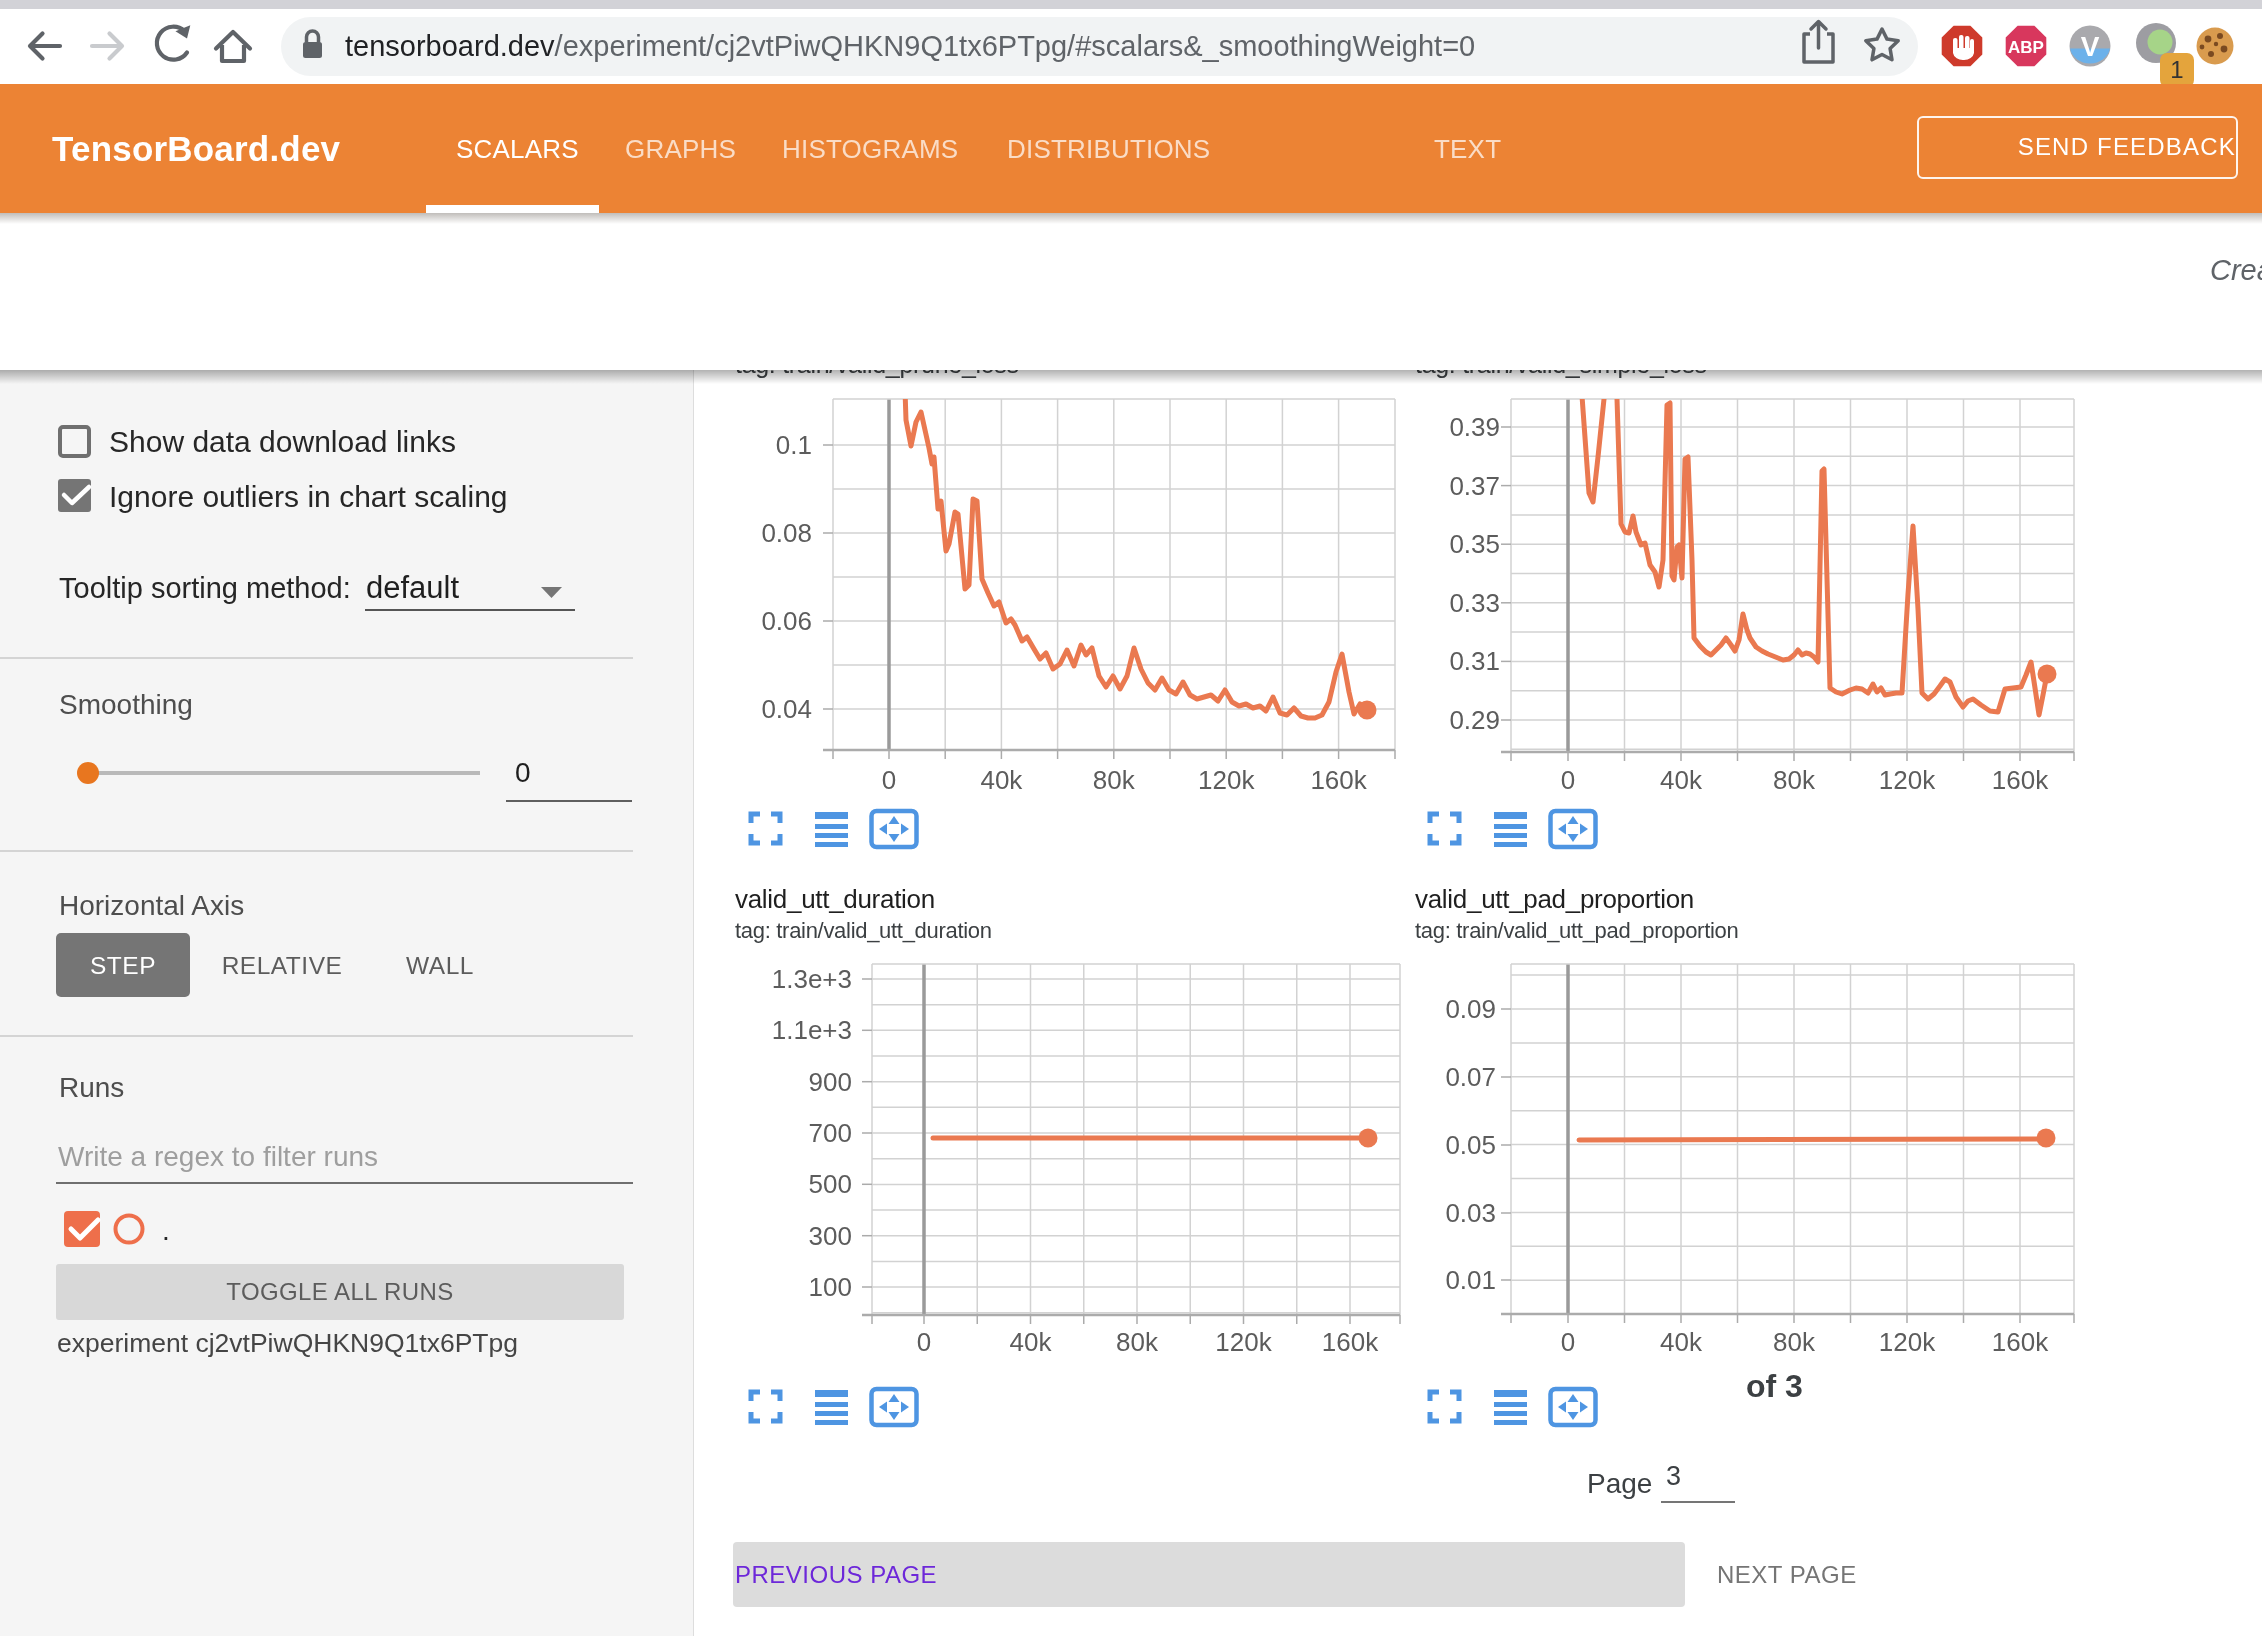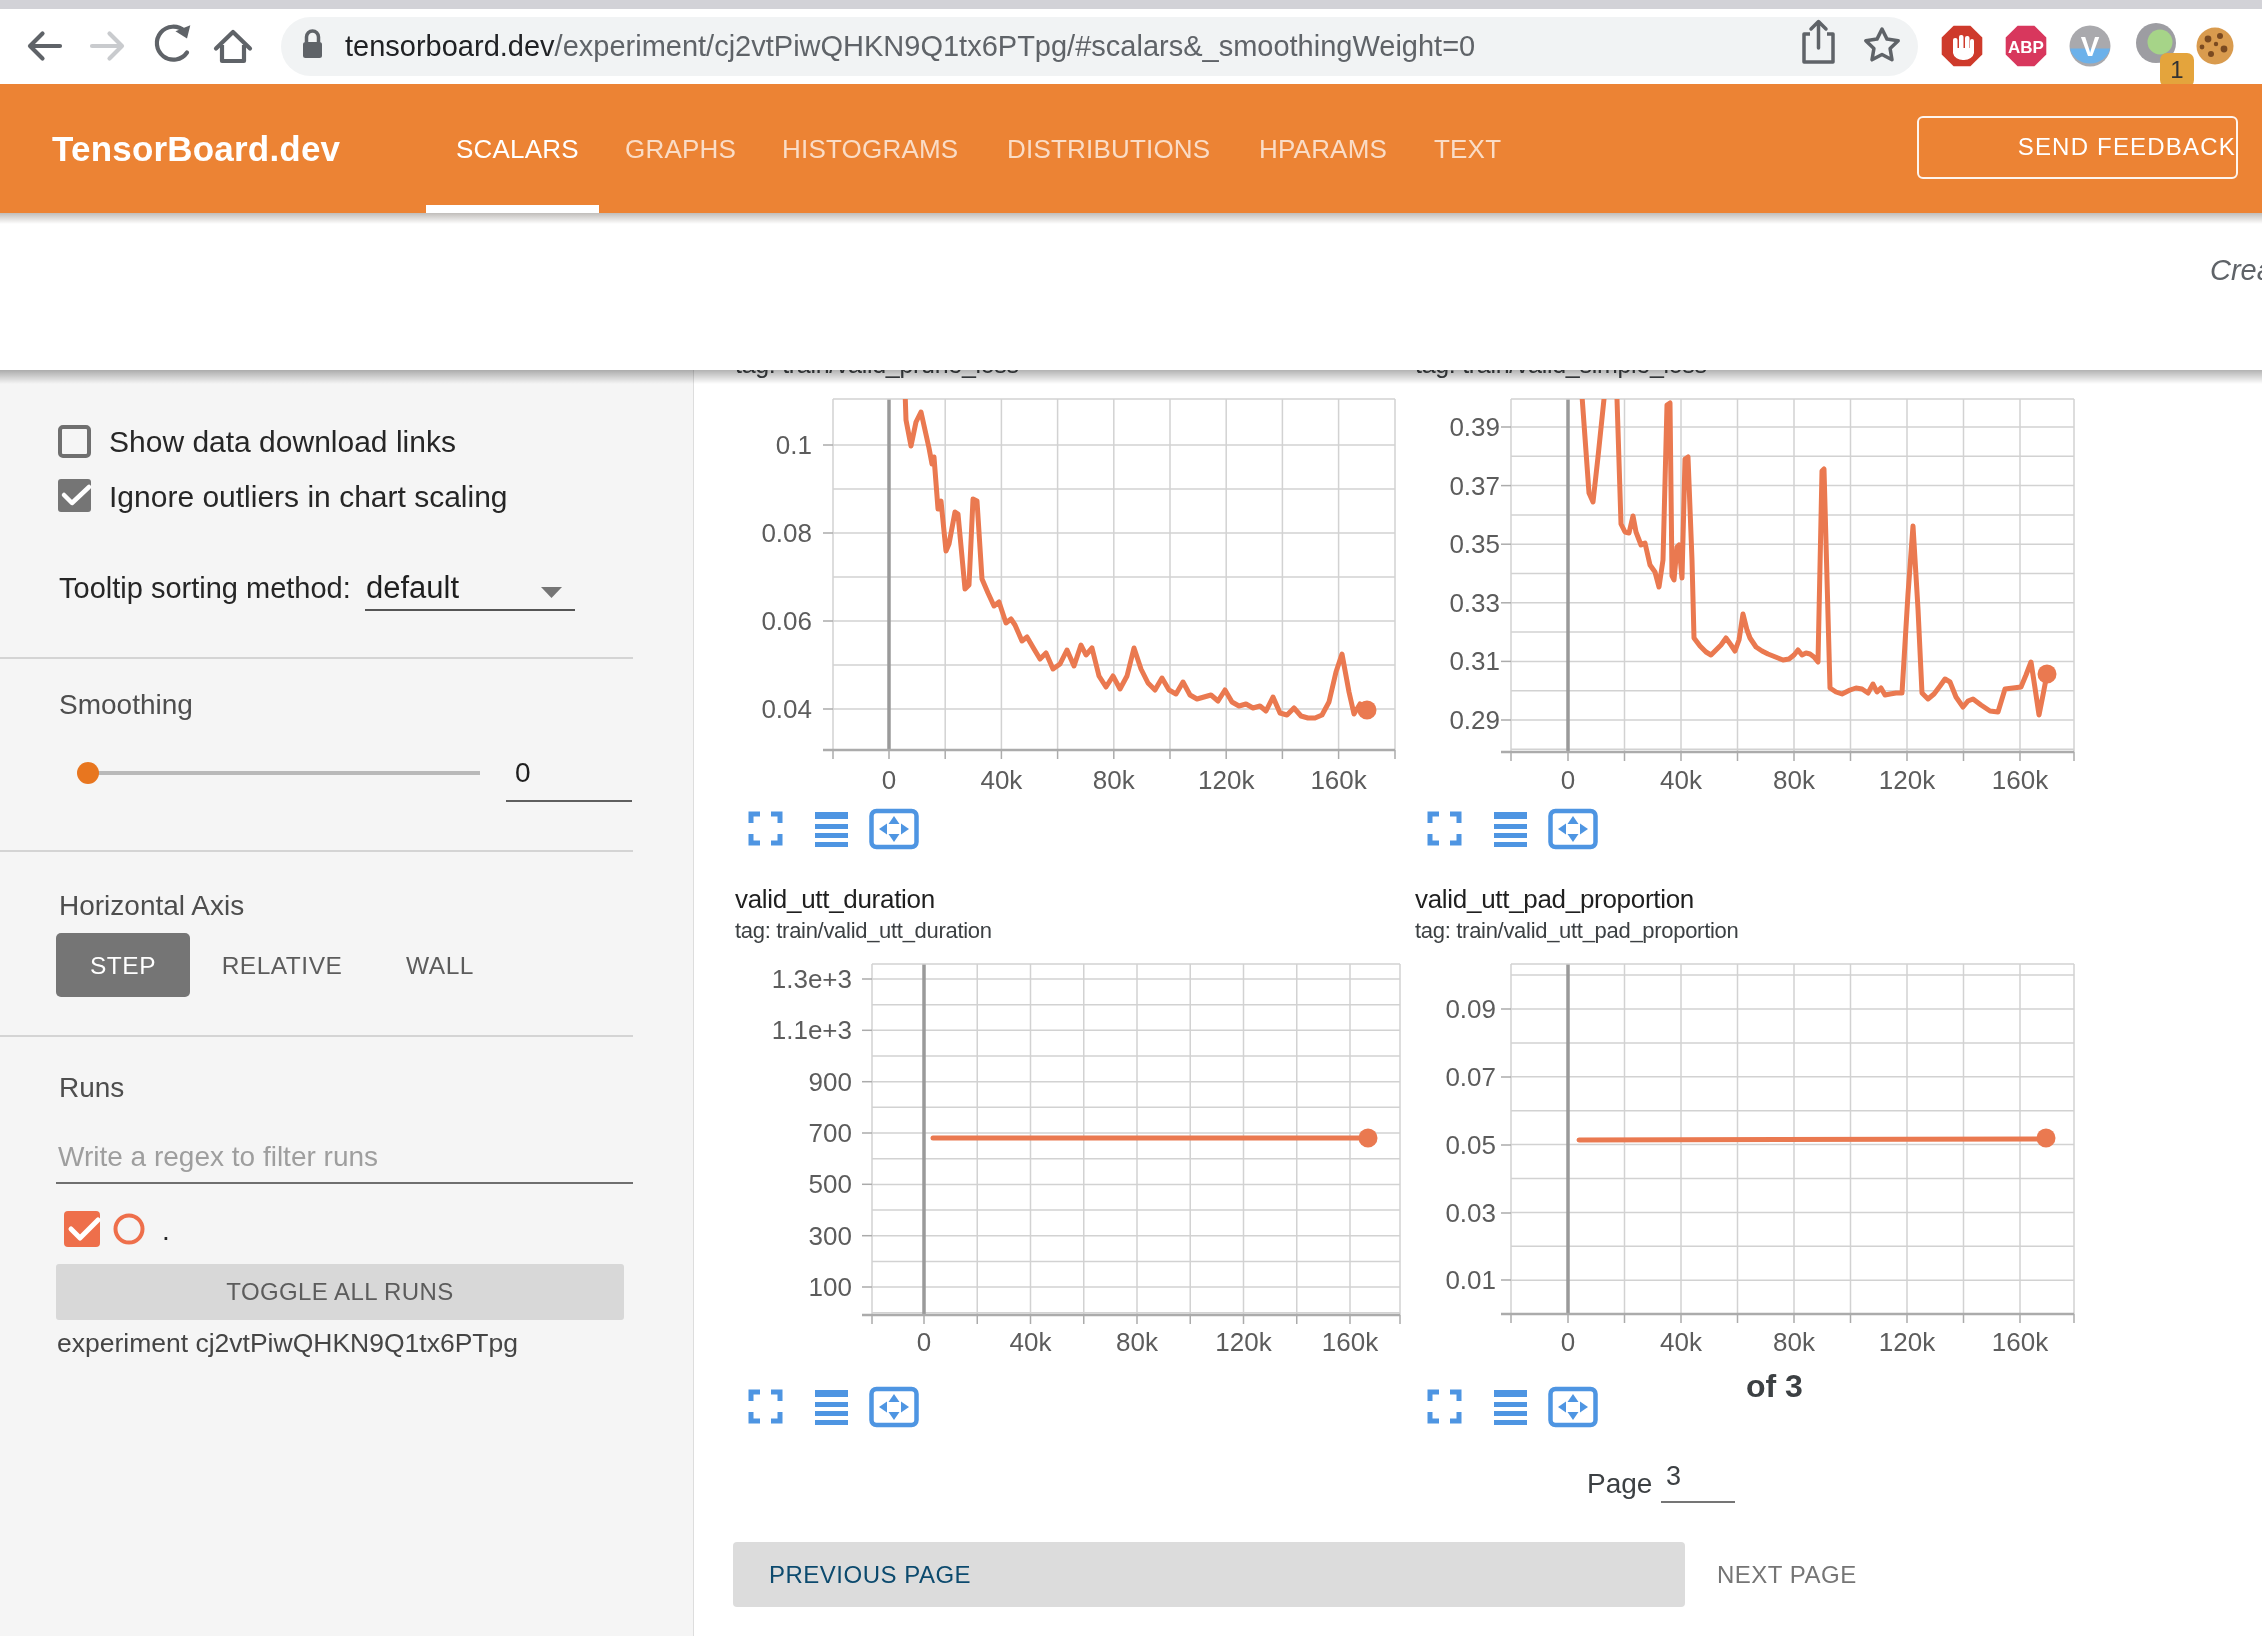--- a/index.html
+++ b/index.html
@@ -23,21 +23,21 @@
 #sidebar { left:0; top:370px; width:694px; height:1266px; background:#f5f5f5; border-right:1.5px solid #ddd; }
 #main { left:694px; top:370px; width:1568px; height:1266px; background:#fff; }
 #titleshadow { left:0; top:370px; width:2262px; height:14px;
   background:linear-gradient(rgba(0,0,0,0.30), rgba(0,0,0,0)); }
 #chartswrap { left:690px; top:352px; width:1572px; height:1110px; }
 #pagerow { left:1587px; top:1450px; font-size:28px; color:#3c4043;margin-top:18px; }
 #page3 { left:1666px; top:1461px; font-size:27px; color:#3c4043; }
 #page3line { left:1661px; top:1501px; width:74px; height:2px; background:#757575; }
 #of3 { left:1746px; top:1368px; font-size:32px; color:#3c4043;font-weight:bold; }
 #prevbtn { left:733px; top:1542px; width:952px; height:65px; background:#dcdcdc; border-radius:4px;
-  color:#0c4a6e; font-size:24px; letter-spacing:0.5px; line-height:65px; padding-left:36px; }
+  color:#6d28d9; font-size:24px; letter-spacing:0.5px; line-height:65px; padding-left:2px; }
 #nextbtn { left:1717px; top:1542px; height:65px; color:#757575; font-size:24px; letter-spacing:0.5px; line-height:65px; }
 </style>
 </head>
 <body>
 <div id="page">
   <div class="abs" style="left:0;top:0"><svg id="chromebar" xmlns="http://www.w3.org/2000/svg" width="2262" height="92" viewBox="0 0 2262 92">
 <rect x="0" y="0" width="2262" height="92" fill="#ffffff"></rect>
 <rect x="0" y="0" width="2262" height="9" fill="#d2d2d7"></rect>
 <path d="M60 46 H30 M42.5 33.5 L30 46 L42.5 58.5" fill="none" stroke="#5f6368" stroke-width="4.2" stroke-linecap="round" stroke-linejoin="round"></path>
 <path d="M92 46 H122 M109.5 33.5 L122 46 L109.5 58.5" fill="none" stroke="#c9cbce" stroke-width="4.2" stroke-linecap="round" stroke-linejoin="round"></path>
@@ -78,21 +78,20 @@
           <circle cx="2202" cy="47" r="2.4"></circle>
           <circle cx="2216" cy="44" r="2.2"></circle>
         </g>
 </svg></div>
   <div id="appbar" class="abs"></div>
   <div id="logo" class="abs">TensorBoard.dev</div>
   <div class="abs tab active" style="left:456px">SCALARS</div>
   <div class="abs tab" style="left:625px">GRAPHS</div>
   <div class="abs tab" style="left:782px">HISTOGRAMS</div>
   <div class="abs tab" style="left:1007px">DISTRIBUTIONS</div>
-  <div class="abs tab" style="left:1259px">HPARAMS</div>
   <div class="abs tab" style="left:1434px">TEXT</div>
   <div id="tabline" class="abs"></div>
   <div id="feedback" class="abs">SEND FEEDBACK</div>
   <div id="main" class="abs"></div>
   <div id="chartswrap" class="abs"><svg id="charts" xmlns="http://www.w3.org/2000/svg" width="1572" height="1110" viewBox="690 352 1572 1110" font-family="Liberation Sans, sans-serif">
 <defs>
           <clipPath id="cp1">
             <rect x="833" y="399" width="562" height="351"></rect>
           </clipPath>
           <clipPath id="cp2">

